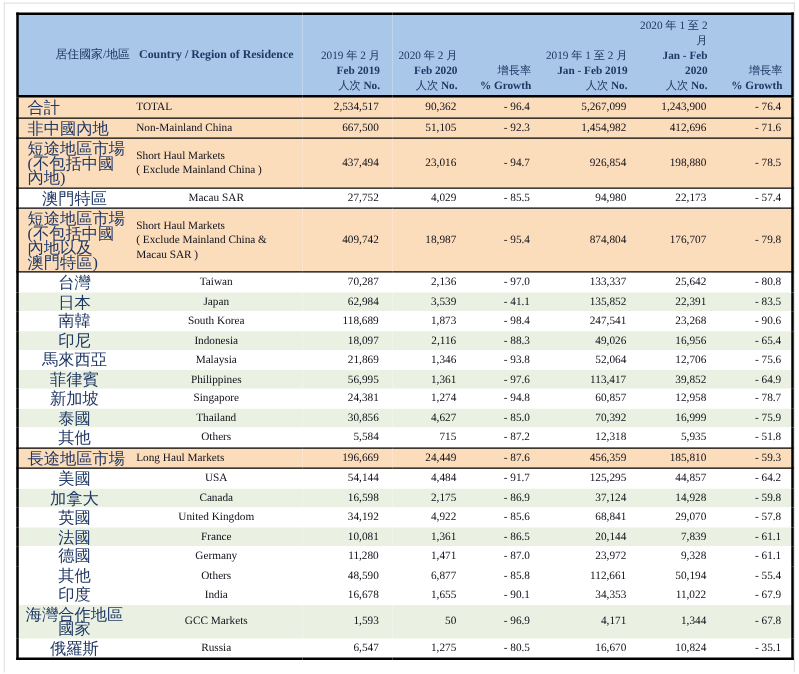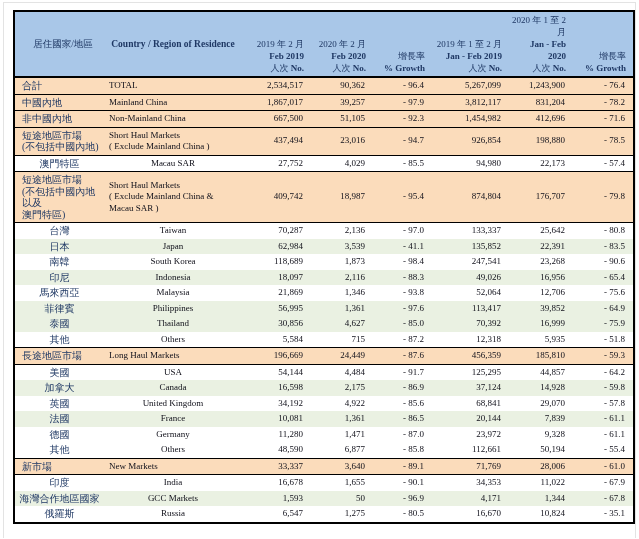--- a/index.html
+++ b/index.html
@@ -24,38 +24,38 @@
   table{
     width:614px;border-collapse:collapse;table-layout:fixed;
     border:2px solid var(--line);
   }
   thead th{
     background:var(--header-bg);color:var(--navy);
     font-weight:normal;font-size:9px;line-height:12px;
     border-bottom:2px solid var(--line);
     height:47px;padding:2px 0;
   }
-  .th-region-zh{text-align:center;padding-left:7px;vertical-align:middle;font-size:9.5px;}
+  .th-region-zh{text-align:right;padding-left:7px;vertical-align:middle;font-size:9.5px;}
   .th-region-en{text-align:center;vertical-align:middle;font-weight:bold;font-size:9.5px;}
   .th-num,.th-growth{vertical-align:bottom;text-align:right;padding-right:10px;}
   .th-growth{padding-right:7px;}
   .hl{display:block;}
   .hl.en{font-weight:bold;}
   .hl.unit b{font-weight:bold;}
   tbody td{
     font-size:9px;line-height:11.5px;padding:2px 0;
     vertical-align:middle;
   }
   tr.agg td{
     background:var(--peach-bg);font-weight:normal;
     border-top:1.5px solid var(--line);border-bottom:1.5px solid var(--line);
   }
   tr.detail.green td{background:var(--green-bg);}
   tr.detail.white td{background:#ffffff;}
-  td.zh{color:var(--navy);white-space:pre-line;font-size:10px;}
+  td.zh{color:var(--navy);white-space:pre-line;font-size:13px;}
   td.en{white-space:pre-line;}
   tr.agg td.zh{text-align:left;padding-left:7px;font-weight:normal;}
   tr.agg td.en{text-align:left;padding-left:5px;}
   tr.detail td.zh{text-align:center;}
   tr.detail td.en{text-align:center;}
   td.num{text-align:right;padding-right:11px;font-variant-numeric:tabular-nums;}
   td.growth{text-align:right;padding-right:8px;}
 </style>
 </head>
 <body>
@@ -111,30 +111,20 @@
           <td class="zh">合計</td>
           <td class="en">TOTAL</td>
           <td class="num">2,534,517</td>
           <td class="num">90,362</td>
           <td class="growth">- 96.4</td>
           <td class="num">5,267,099</td>
           <td class="num">1,243,900</td>
           <td class="growth">- 76.4</td>
         </tr>
         <tr class="agg">
-          <td class="zh">中國內地</td>
-          <td class="en">Mainland China</td>
-          <td class="num">1,867,017</td>
-          <td class="num">39,257</td>
-          <td class="growth">- 97.9</td>
-          <td class="num">3,812,117</td>
-          <td class="num">831,204</td>
-          <td class="growth">- 78.2</td>
-        </tr>
-        <tr class="agg">
           <td class="zh">非中國內地</td>
           <td class="en">Non-Mainland China</td>
           <td class="num">667,500</td>
           <td class="num">51,105</td>
           <td class="growth">- 92.3</td>
           <td class="num">1,454,982</td>
           <td class="num">412,696</td>
           <td class="growth">- 71.6</td>
         </tr>
         <tr class="agg">
@@ -226,20 +216,30 @@
         <tr class="detail green">
           <td class="zh">菲律賓</td>
           <td class="en">Philippines</td>
           <td class="num">56,995</td>
           <td class="num">1,361</td>
           <td class="growth">- 97.6</td>
           <td class="num">113,417</td>
           <td class="num">39,852</td>
           <td class="growth">- 64.9</td>
         </tr>
+        <tr class="detail white">
+          <td class="zh">新加坡</td>
+          <td class="en">Singapore</td>
+          <td class="num">24,381</td>
+          <td class="num">1,274</td>
+          <td class="growth">- 94.8</td>
+          <td class="num">60,857</td>
+          <td class="num">12,958</td>
+          <td class="growth">- 78.7</td>
+        </tr>
         <tr class="detail green">
           <td class="zh">泰國</td>
           <td class="en">Thailand</td>
           <td class="num">30,856</td>
           <td class="num">4,627</td>
           <td class="growth">- 85.0</td>
           <td class="num">70,392</td>
           <td class="num">16,999</td>
           <td class="growth">- 75.9</td>
         </tr>
@@ -316,30 +316,20 @@
         <tr class="detail white">
           <td class="zh">其他</td>
           <td class="en">Others</td>
           <td class="num">48,590</td>
           <td class="num">6,877</td>
           <td class="growth">- 85.8</td>
           <td class="num">112,661</td>
           <td class="num">50,194</td>
           <td class="growth">- 55.4</td>
         </tr>
-        <tr class="agg">
-          <td class="zh">新市場</td>
-          <td class="en">New Markets</td>
-          <td class="num">33,337</td>
-          <td class="num">3,640</td>
-          <td class="growth">- 89.1</td>
-          <td class="num">71,769</td>
-          <td class="num">28,006</td>
-          <td class="growth">- 61.0</td>
-        </tr>
         <tr class="detail white">
           <td class="zh">印度</td>
           <td class="en">India</td>
           <td class="num">16,678</td>
           <td class="num">1,655</td>
           <td class="growth">- 90.1</td>
           <td class="num">34,353</td>
           <td class="num">11,022</td>
           <td class="growth">- 67.9</td>
         </tr>

